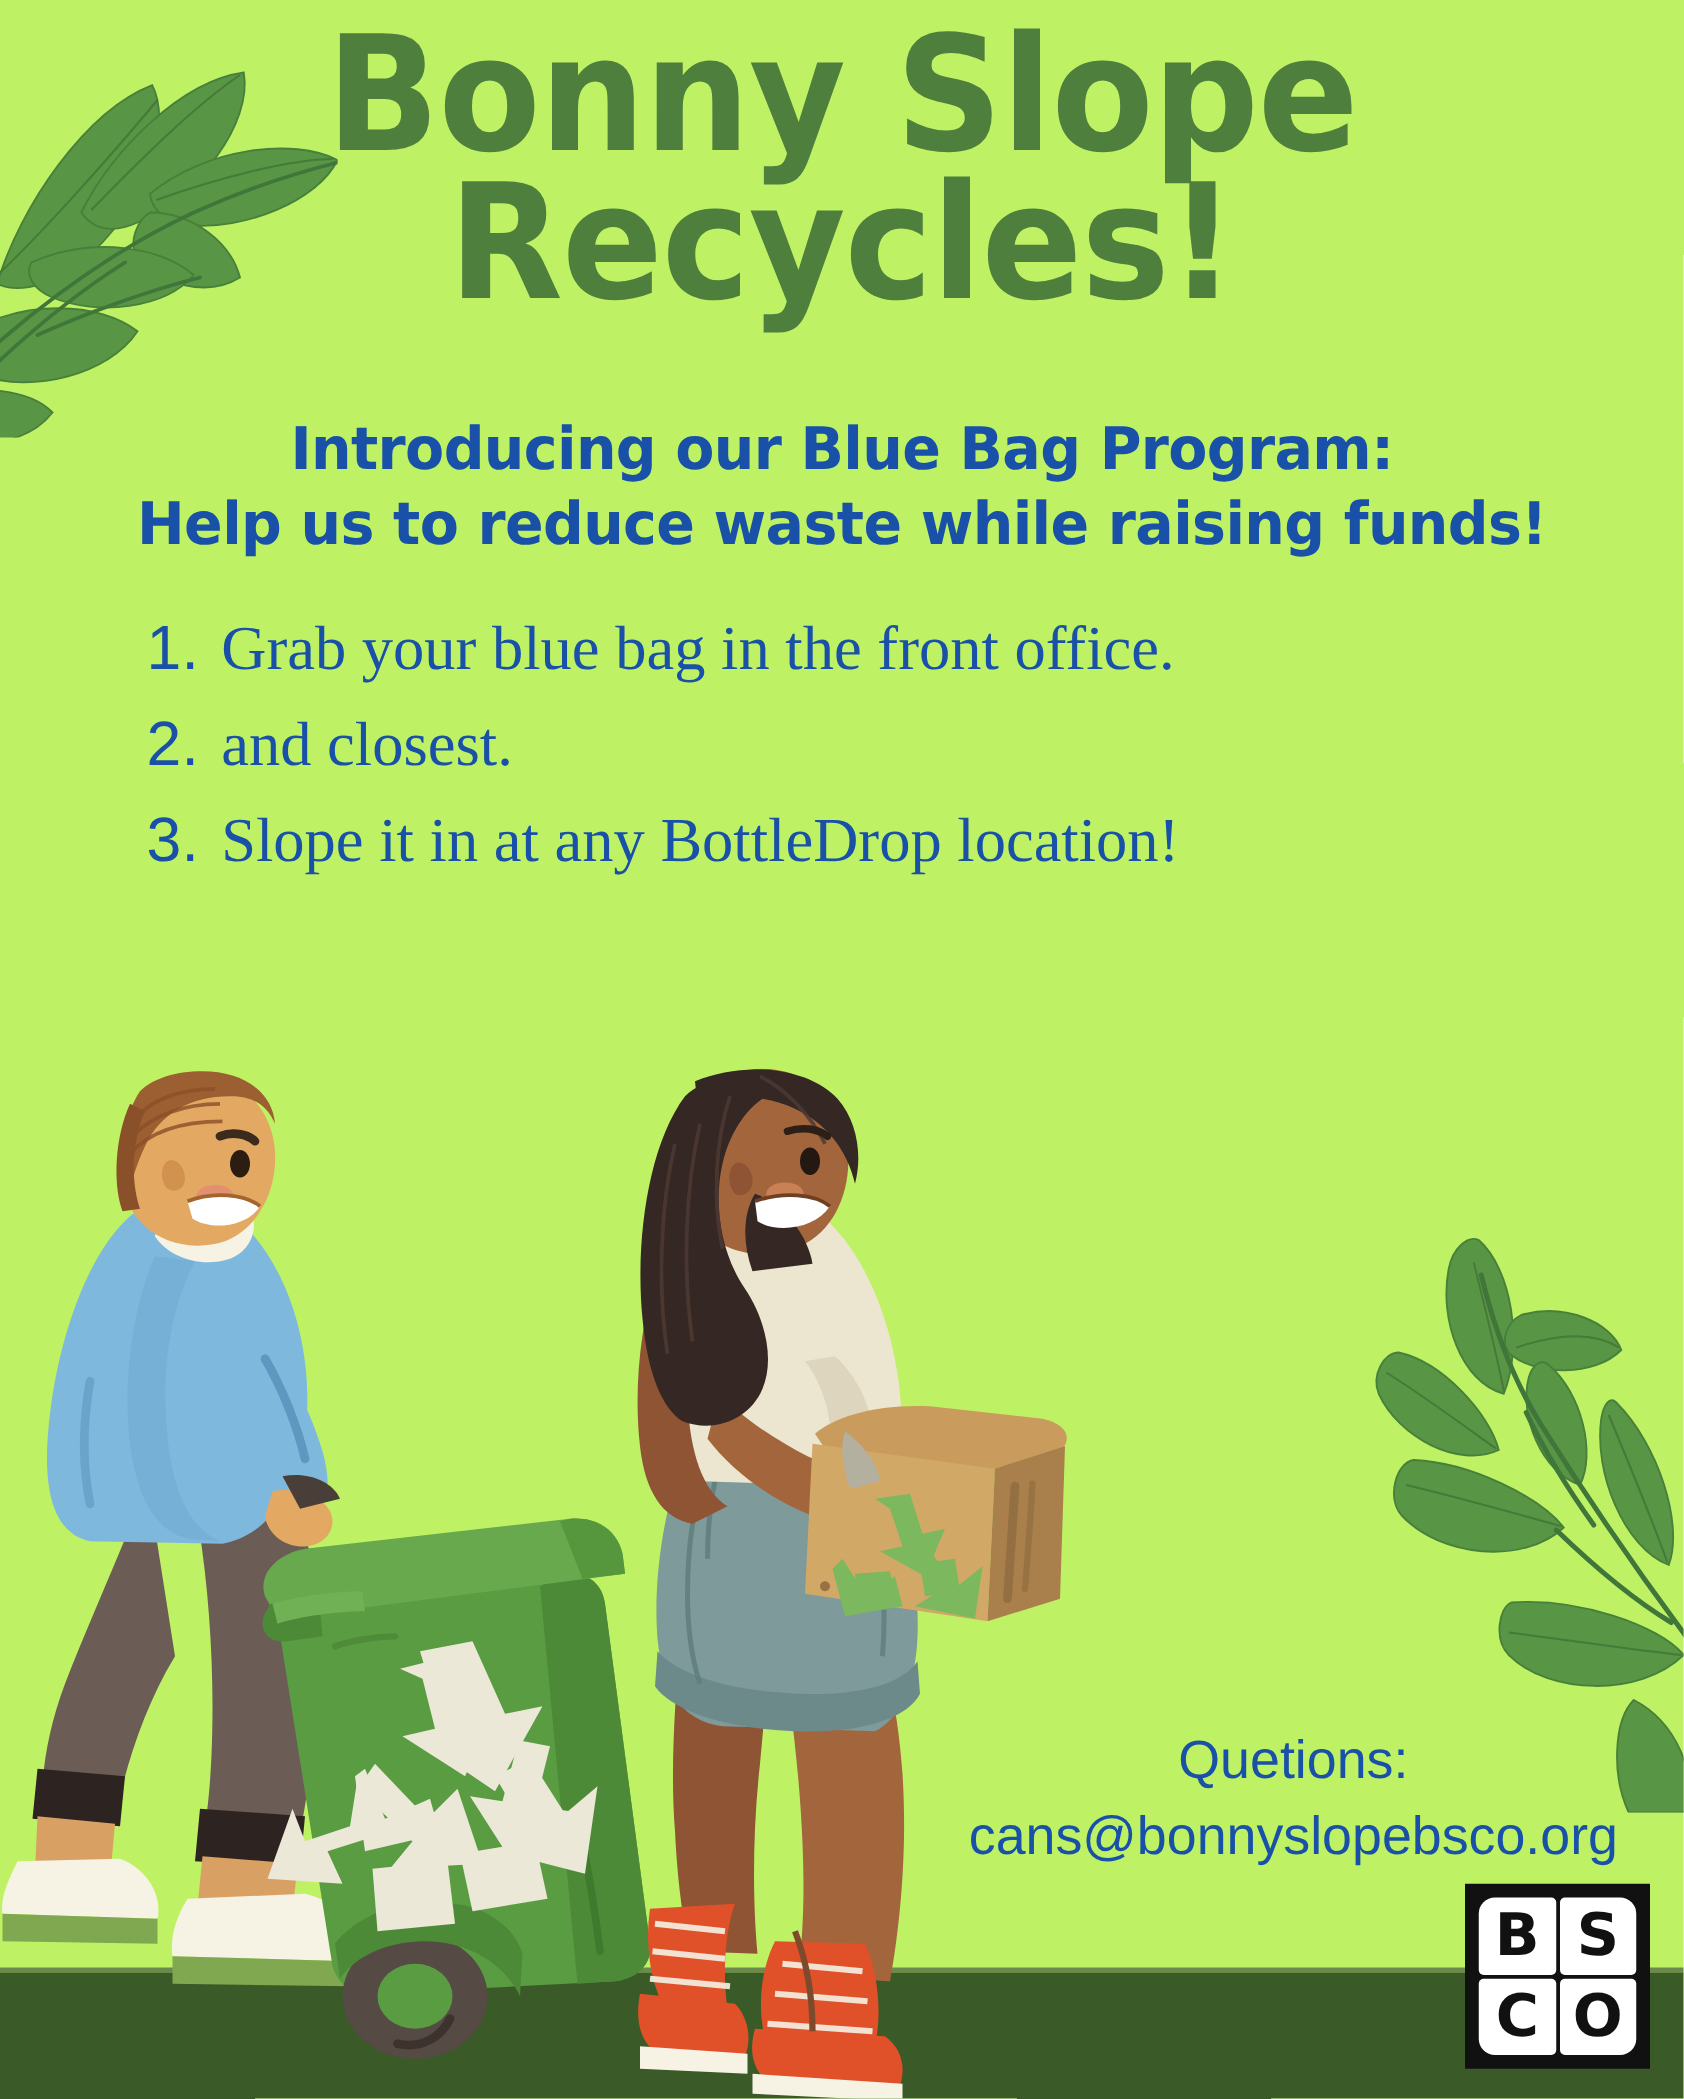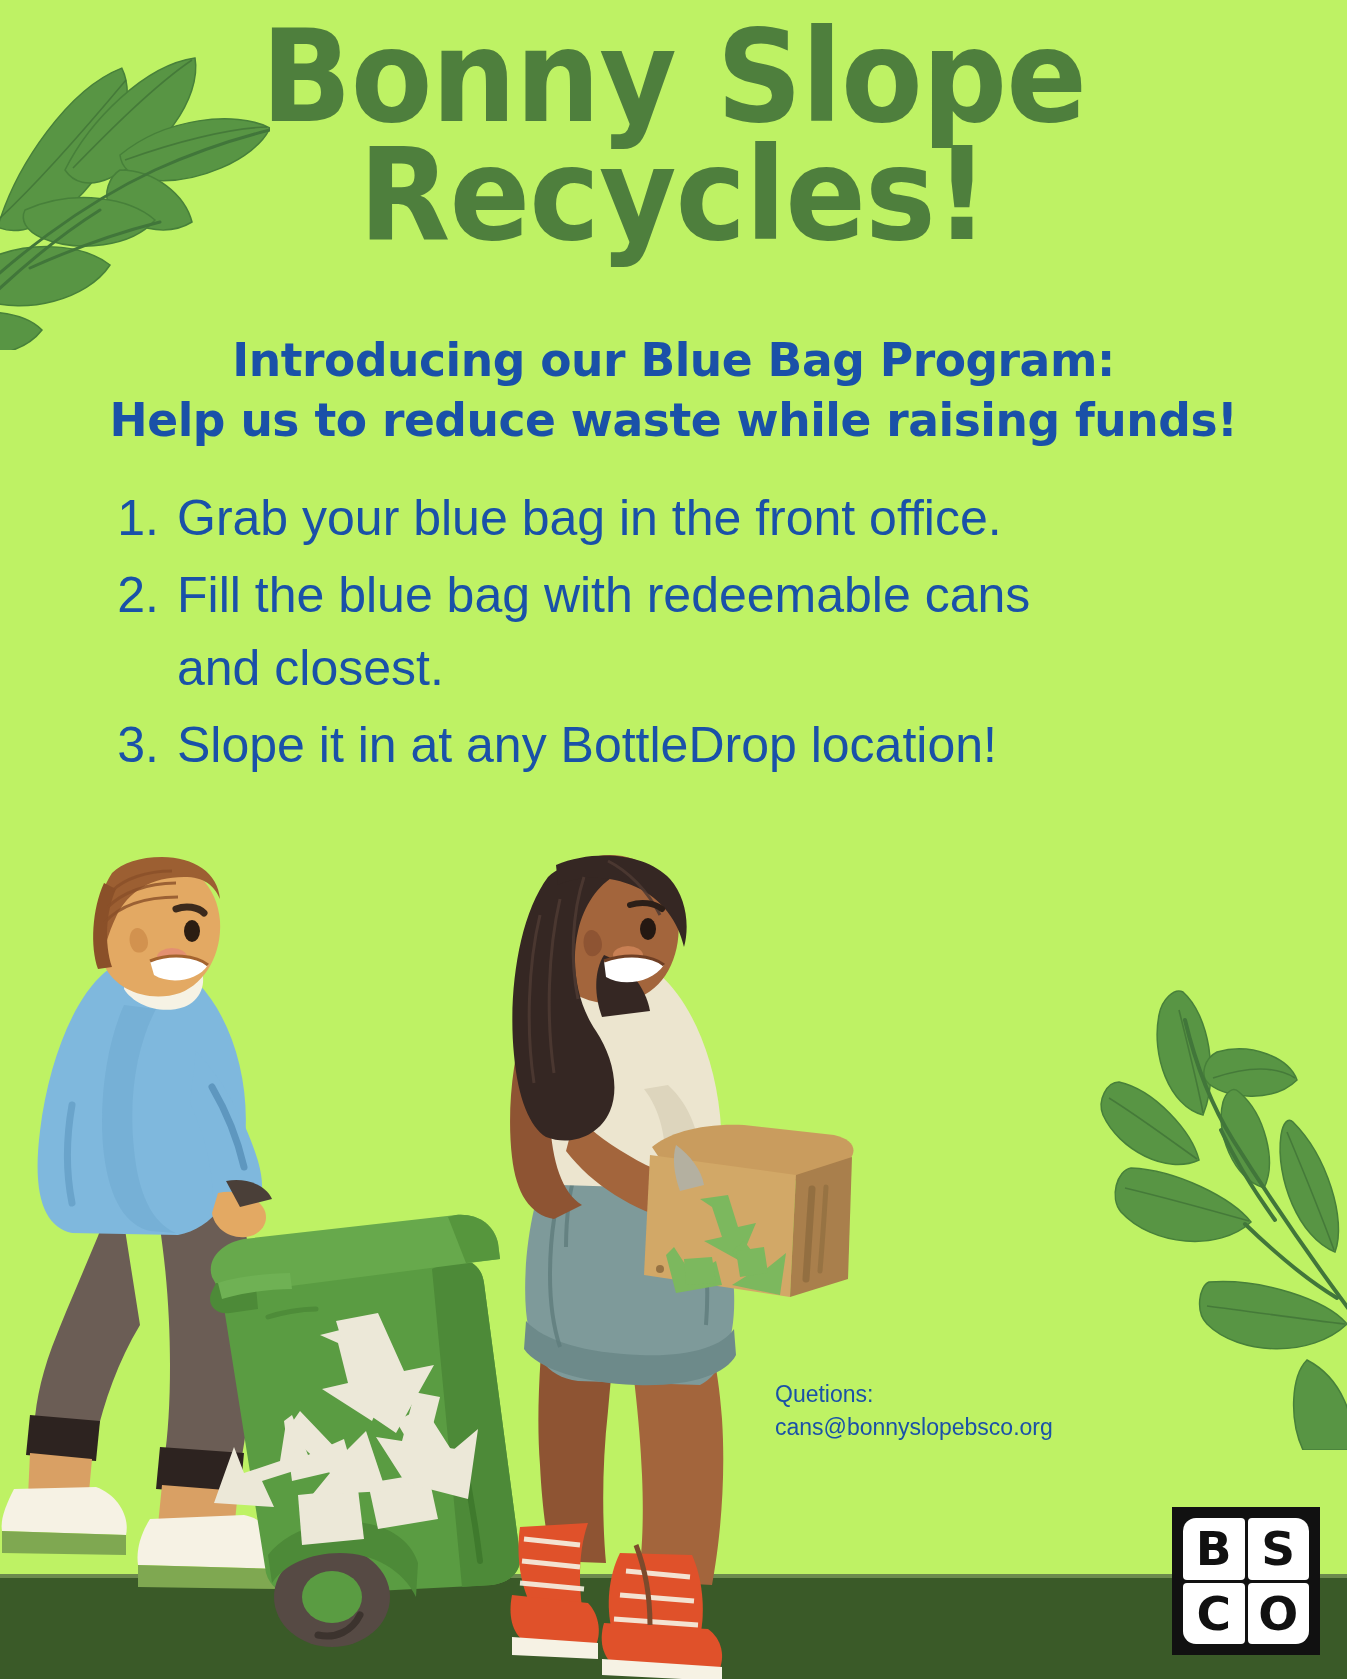--- a/index.html
+++ b/index.html
@@ -78,33 +78,34 @@
     align-items: flex-start;
     margin-bottom: 4px;
   }
   .step-num {
     flex: 0 0 auto;
     width: 64px;
     text-align: right;
     padding-right: 18px;
     white-space: nowrap;
   }
-  .step-text { flex: 1 1 auto; }
+  .step-text { flex: 1 1 auto; font-family: Liberation Serif, serif; }
   .step-text .sub { display: block; }
 
   
   .contact {
     position: absolute;
     left: 775px;
     top: 1378px;
     color: #1a51a8;
     font-family: "Liberation Sans", sans-serif;
-    font-size: 23px;
+    font-size: 43px;
     line-height: 1.42;
     z-index: 6;
+    text-align: center;
   }
 
   
   .bsco-logo {
     position: absolute;
     left: 1172px;
     top: 1507px;
     width: 148px;
     height: 148px;
     background: #111111;
@@ -226,21 +227,20 @@
   <div class="steps">
     <div class="step">
       <div class="step-num">1.</div>
       <div class="step-text">
         <span>Grab your blue bag in the front office.</span>
       </div>
     </div>
     <div class="step">
       <div class="step-num">2.</div>
       <div class="step-text">
-        <span>Fill the blue bag with redeemable cans</span>
         <span class="sub">and closest.</span>
       </div>
     </div>
     <div class="step">
       <div class="step-num">3.</div>
       <div class="step-text">
         <span>Slope it in at any BottleDrop location!</span>
       </div>
     </div>
   </div>

